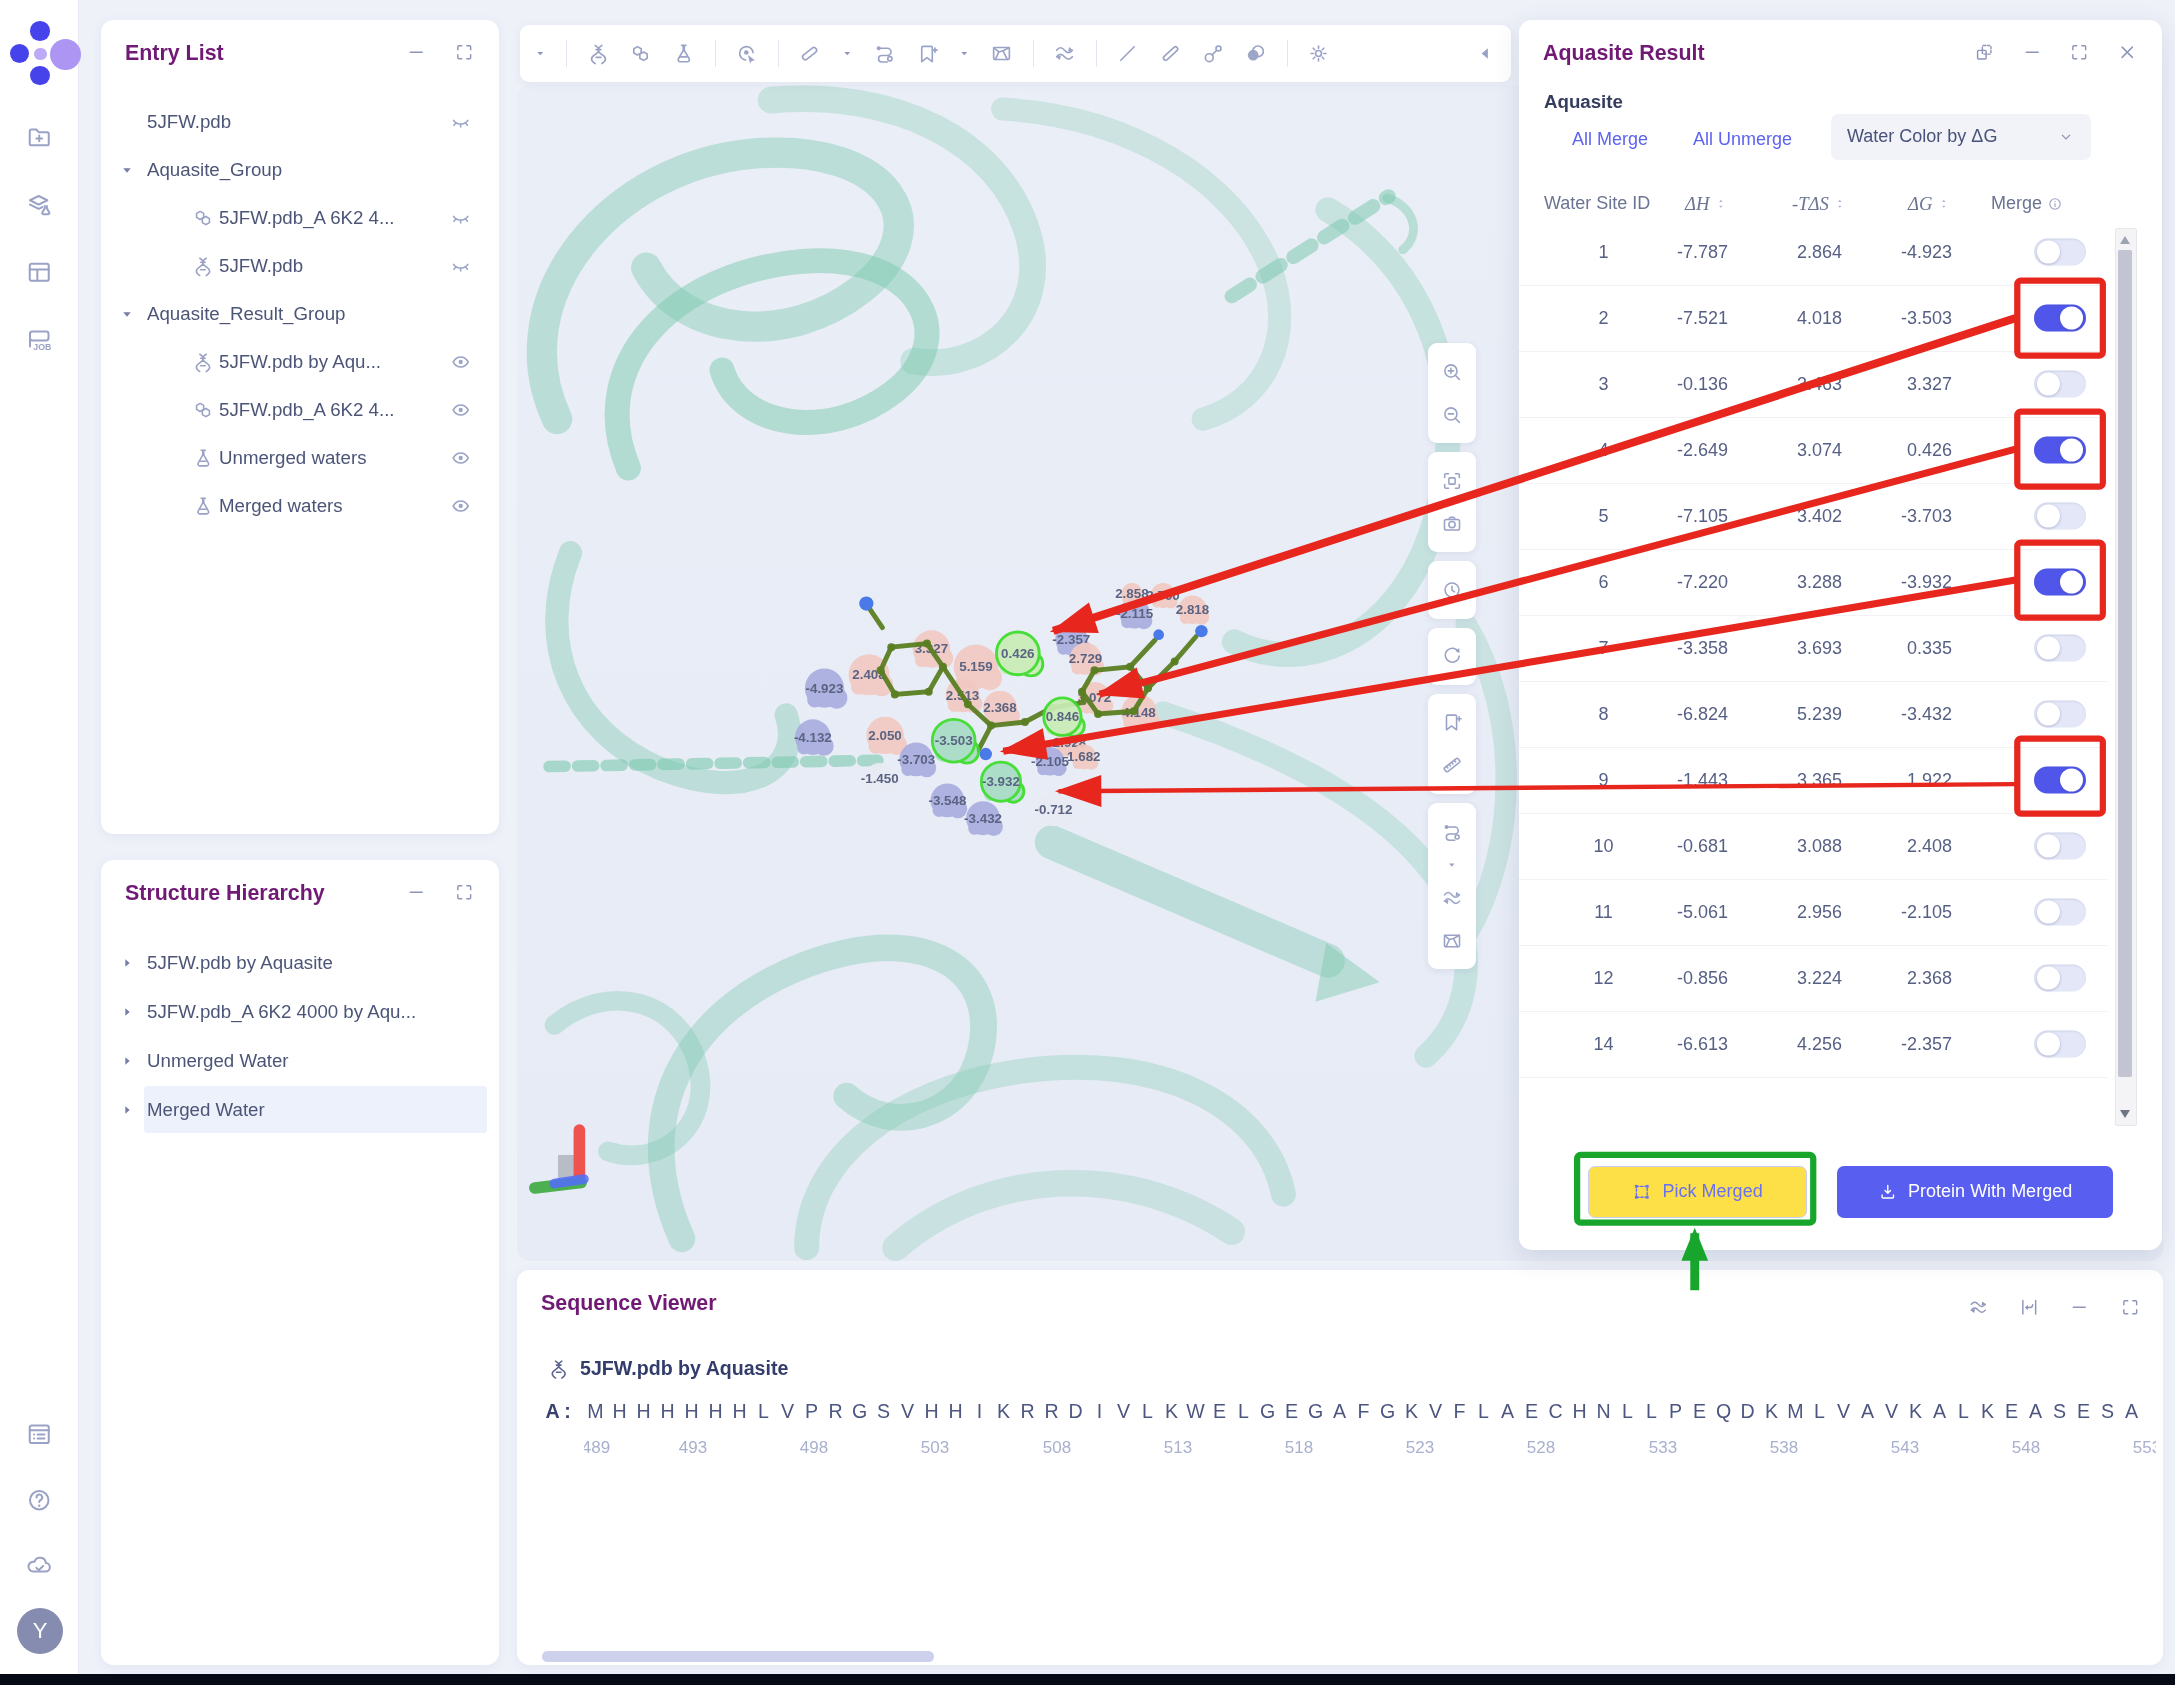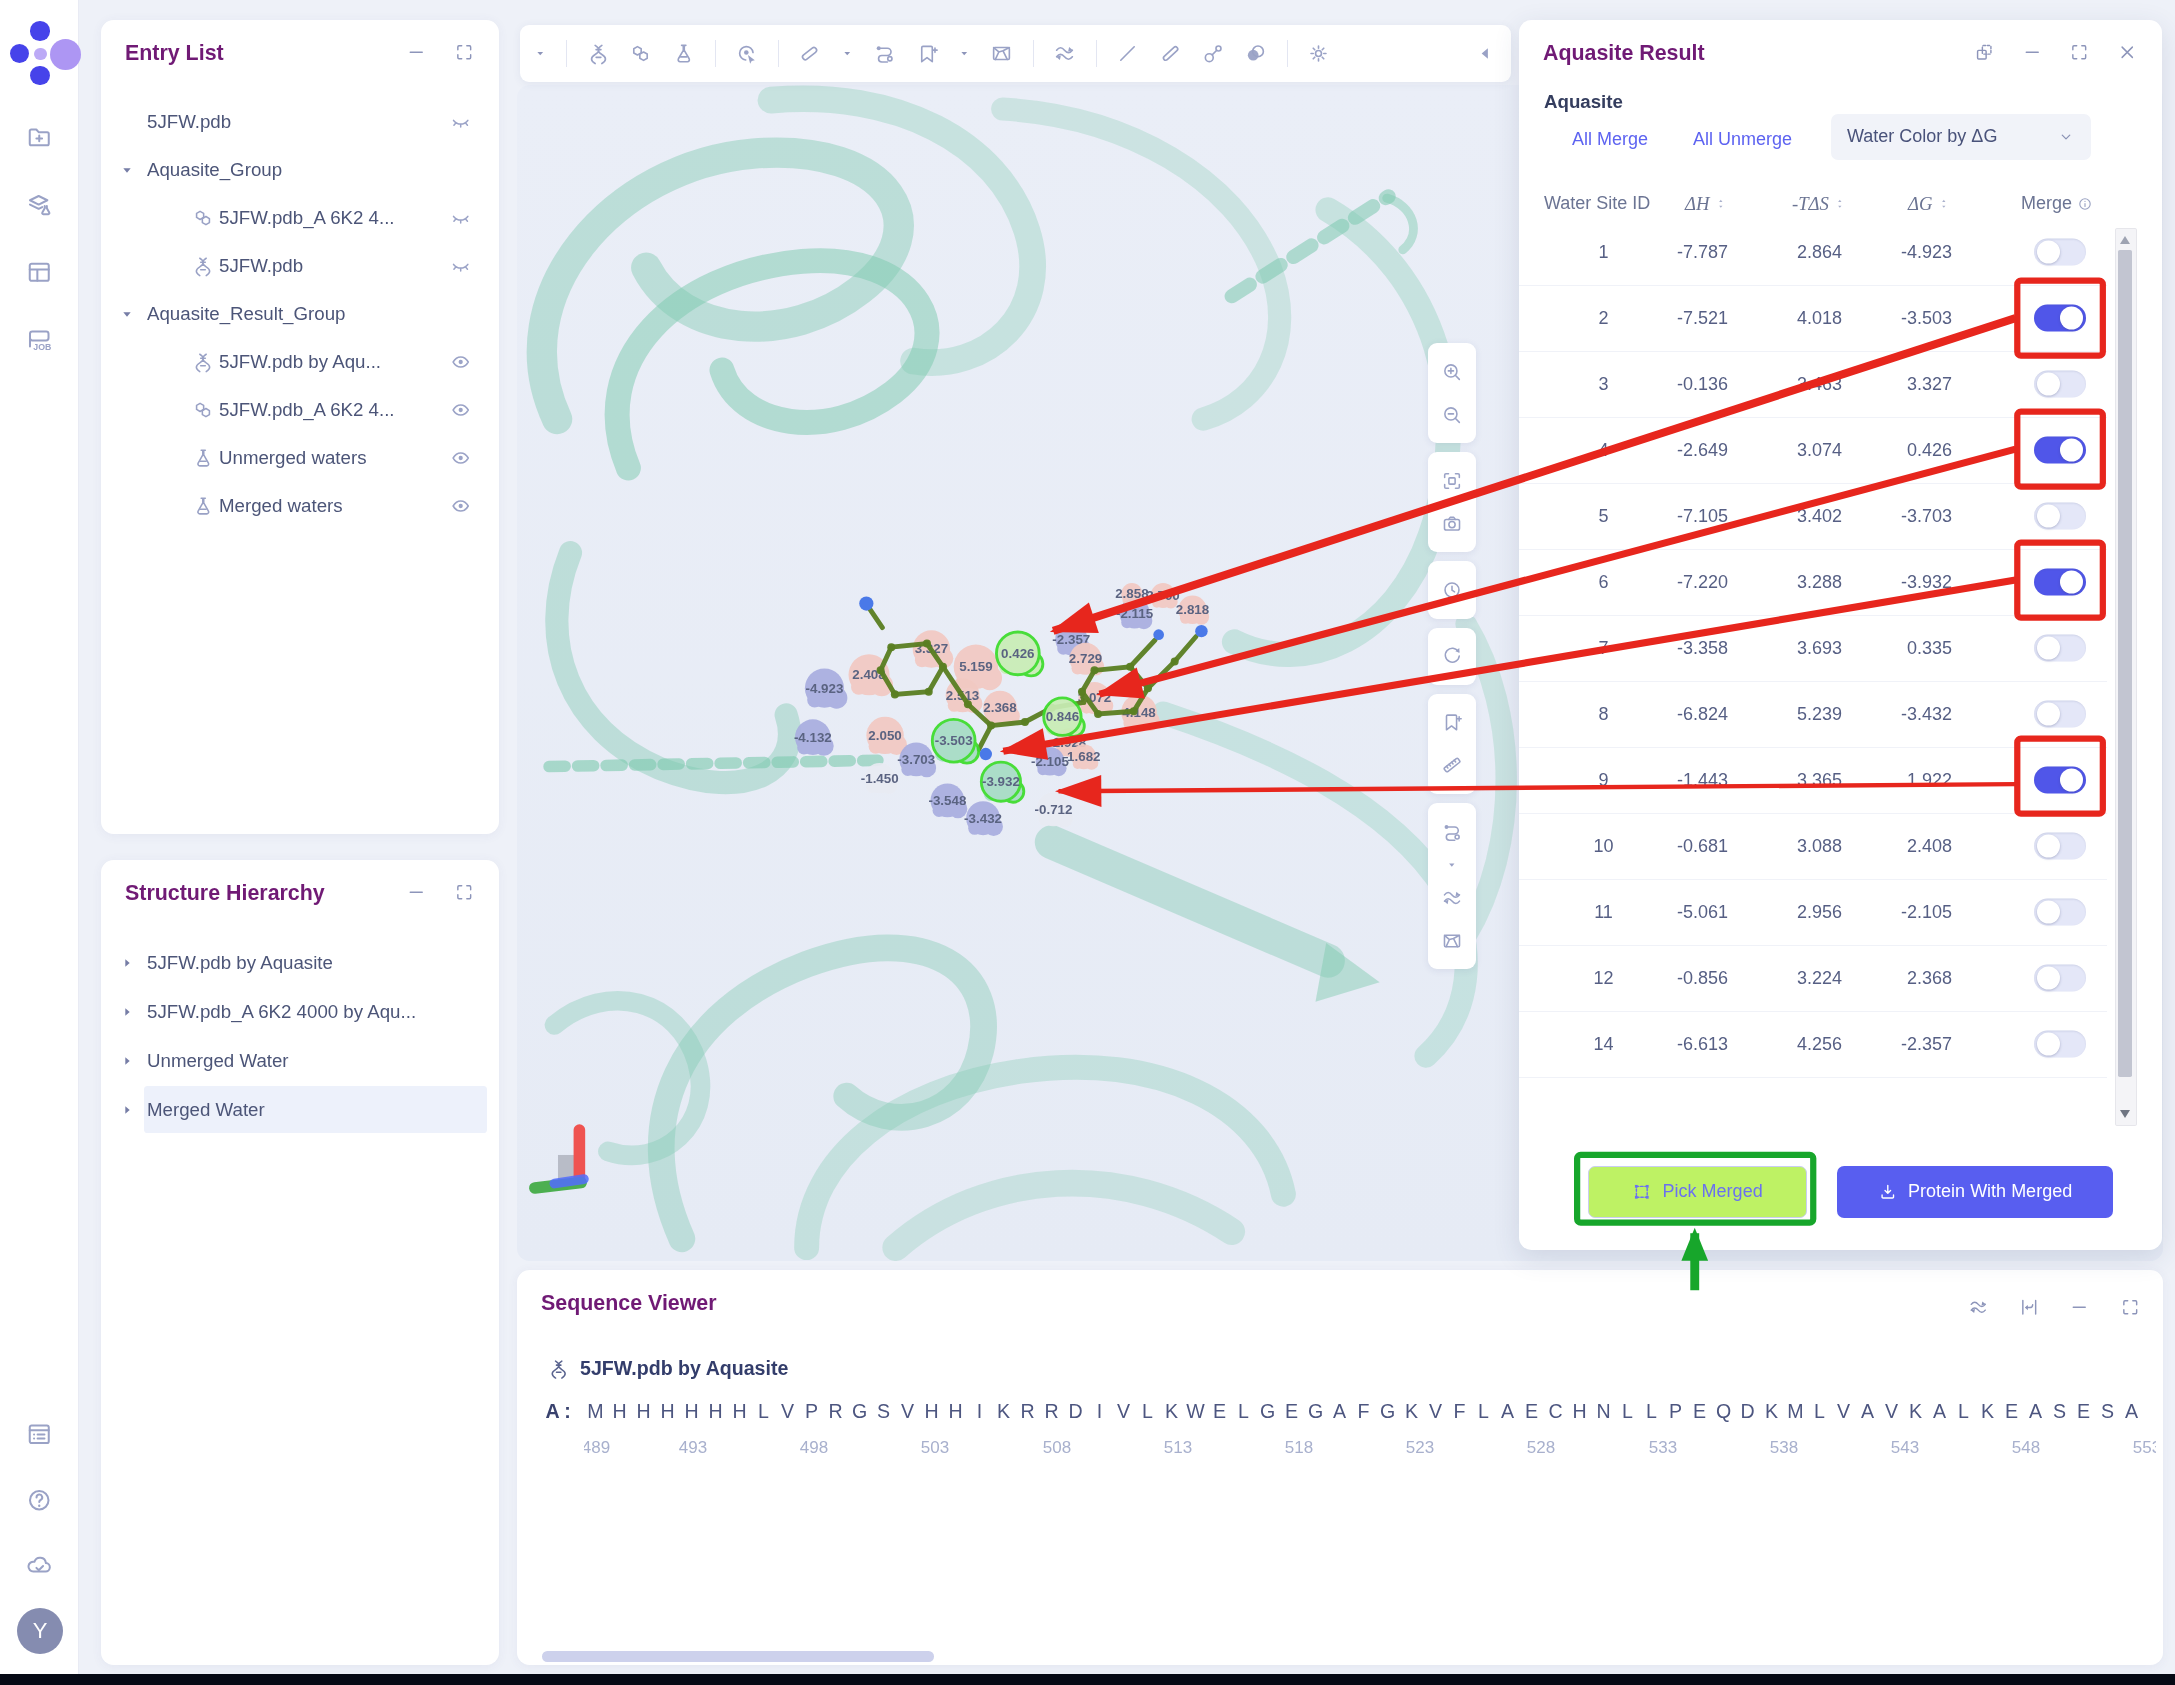--- a/index.html
+++ b/index.html
@@ -70,21 +70,21 @@
   .aq-link{position:absolute;top:109px;font-size:18px;color:#5d63f1;cursor:pointer;}
   .lnk-merge{left:53px;}
   .lnk-unmerge{left:174px;}
   .dropdown{position:absolute;left:312px;top:94px;width:260px;height:46px;background:#f1f3f9;border-radius:7.1px;display:flex;align-items:center;padding:0 16px;font-size:18px;color:#49527a;box-sizing:border-box;cursor:pointer;}
   .dropdown .dd-ic{margin-left:auto;line-height:0;}
   .dropdown .ic{width:18px;height:18px;color:#8a92b5;}
 
   .aq-thead{position:absolute;left:0;top:168px;width:100%;height:32px;font-size:18px;color:#6b7493;}
   .h{position:absolute;top:0;display:flex;align-items:center;gap:5.3px;height:32px;cursor:pointer;}
   .h i{font-style:italic;font-family:"Liberation Serif",serif;font-size:18.7px;}
-  .h-id{left:25px;}.h-dh{left:166px;}.h-ts{left:273px;}.h-dg{left:389px;}.h-merge{left:502px;}
+  .h-id{left:25px;}.h-dh{left:166px;}.h-ts{left:273px;}.h-dg{left:389px;}.h-merge{left:472px;}
   .ic.sort{width:11.6px;height:11.6px;color:#aab1cc;}
   .ic.info{width:16px;height:16px;color:#9aa2c2;}
 
   .aq-rows{position:absolute;left:0;top:200px;width:588px;}
   .aq-row{position:relative;height:65px;border-bottom:0.9px solid #f0f2f8;font-size:18px;color:#565f84;}
   .aq-row span{position:absolute;top:50%;transform:translateY(-50%);}
   .c-id{left:0;width:169px;text-align:center;}
   .c-dh{left:53px;width:156px;text-align:right;}
   .c-ts{left:209px;width:114px;text-align:right;}
   .c-dg{left:323px;width:110px;text-align:right;}
@@ -92,21 +92,21 @@
   .tg .knob{position:absolute;top:1.8px;left:2.7px;width:23px;height:23px;border-radius:50%;background:#fff;box-shadow:0 0.9px 2.7px rgba(60,70,120,.35);}
   .tg.on{background:#5056e9;}
   .tg.on .knob{left:auto;right:2.7px;}
 
   .aq-scroll{position:absolute;left:596px;top:208px;width:19.6px;height:896px;background:#f4f4f7;border:0.9px solid #e6e6eb;border-radius:1.8px;cursor:pointer;}
   .aq-scroll .thumb{position:absolute;left:1.8px;top:21.4px;width:14.3px;height:827px;background:#c2c5d1;border-radius:1.8px;}
   .tri{position:absolute;left:3.6px;width:0;height:0;border-left:5.3px solid transparent;border-right:5.3px solid transparent;}
   .tri.up{top:7.1px;border-bottom:8px solid #9ea3b2;}
   .tri.down{bottom:7.1px;border-top:8px solid #6f7582;}
 
-  .btn-outline{position:absolute;left:69px;top:1146px;width:219px;height:52px;border:1.8px solid #c9cdf2;border-radius:7.1px;background:#bef264;color:#6a71f0;font-size:18px;display:flex;align-items:center;justify-content:center;gap:10.7px;cursor:pointer;font-family:inherit;}
+  .btn-outline{position:absolute;left:69px;top:1146px;width:219px;height:52px;border:1.8px solid #c9cdf2;border-radius:7.1px;background:#fde047;color:#6a71f0;font-size:18px;display:flex;align-items:center;justify-content:center;gap:10.7px;cursor:pointer;font-family:inherit;}
   .btn-solid{position:absolute;left:318px;top:1146px;width:276px;height:52px;background:#585ef0;border:none;border-radius:7.1px;color:#fff;font-size:18px;display:flex;align-items:center;justify-content:center;gap:10.7px;cursor:pointer;font-family:inherit;}
   .btn-outline .ic,.btn-solid .ic{width:19.6px;height:19.6px;color:currentColor;}
 
   
   .seq-panel{left:517px;top:1270px;width:1646px;height:395px;}
   .seq-icons{position:absolute;right:23px;top:27px;display:flex;gap:30px;}
   .seq-icons .ic{width:20.5px;height:20.5px;color:#8d95ba;}
   .entity{position:absolute;left:31px;top:87px;display:flex;align-items:center;gap:10.7px;font-size:19.6px;font-weight:700;color:#333d6b;}
   .entity .ic{width:21.4px;height:21.4px;color:#5a648f;}
   .seq-row{position:absolute;left:28.5px;top:130px;right:7.1px;height:27px;display:flex;overflow:hidden;}

